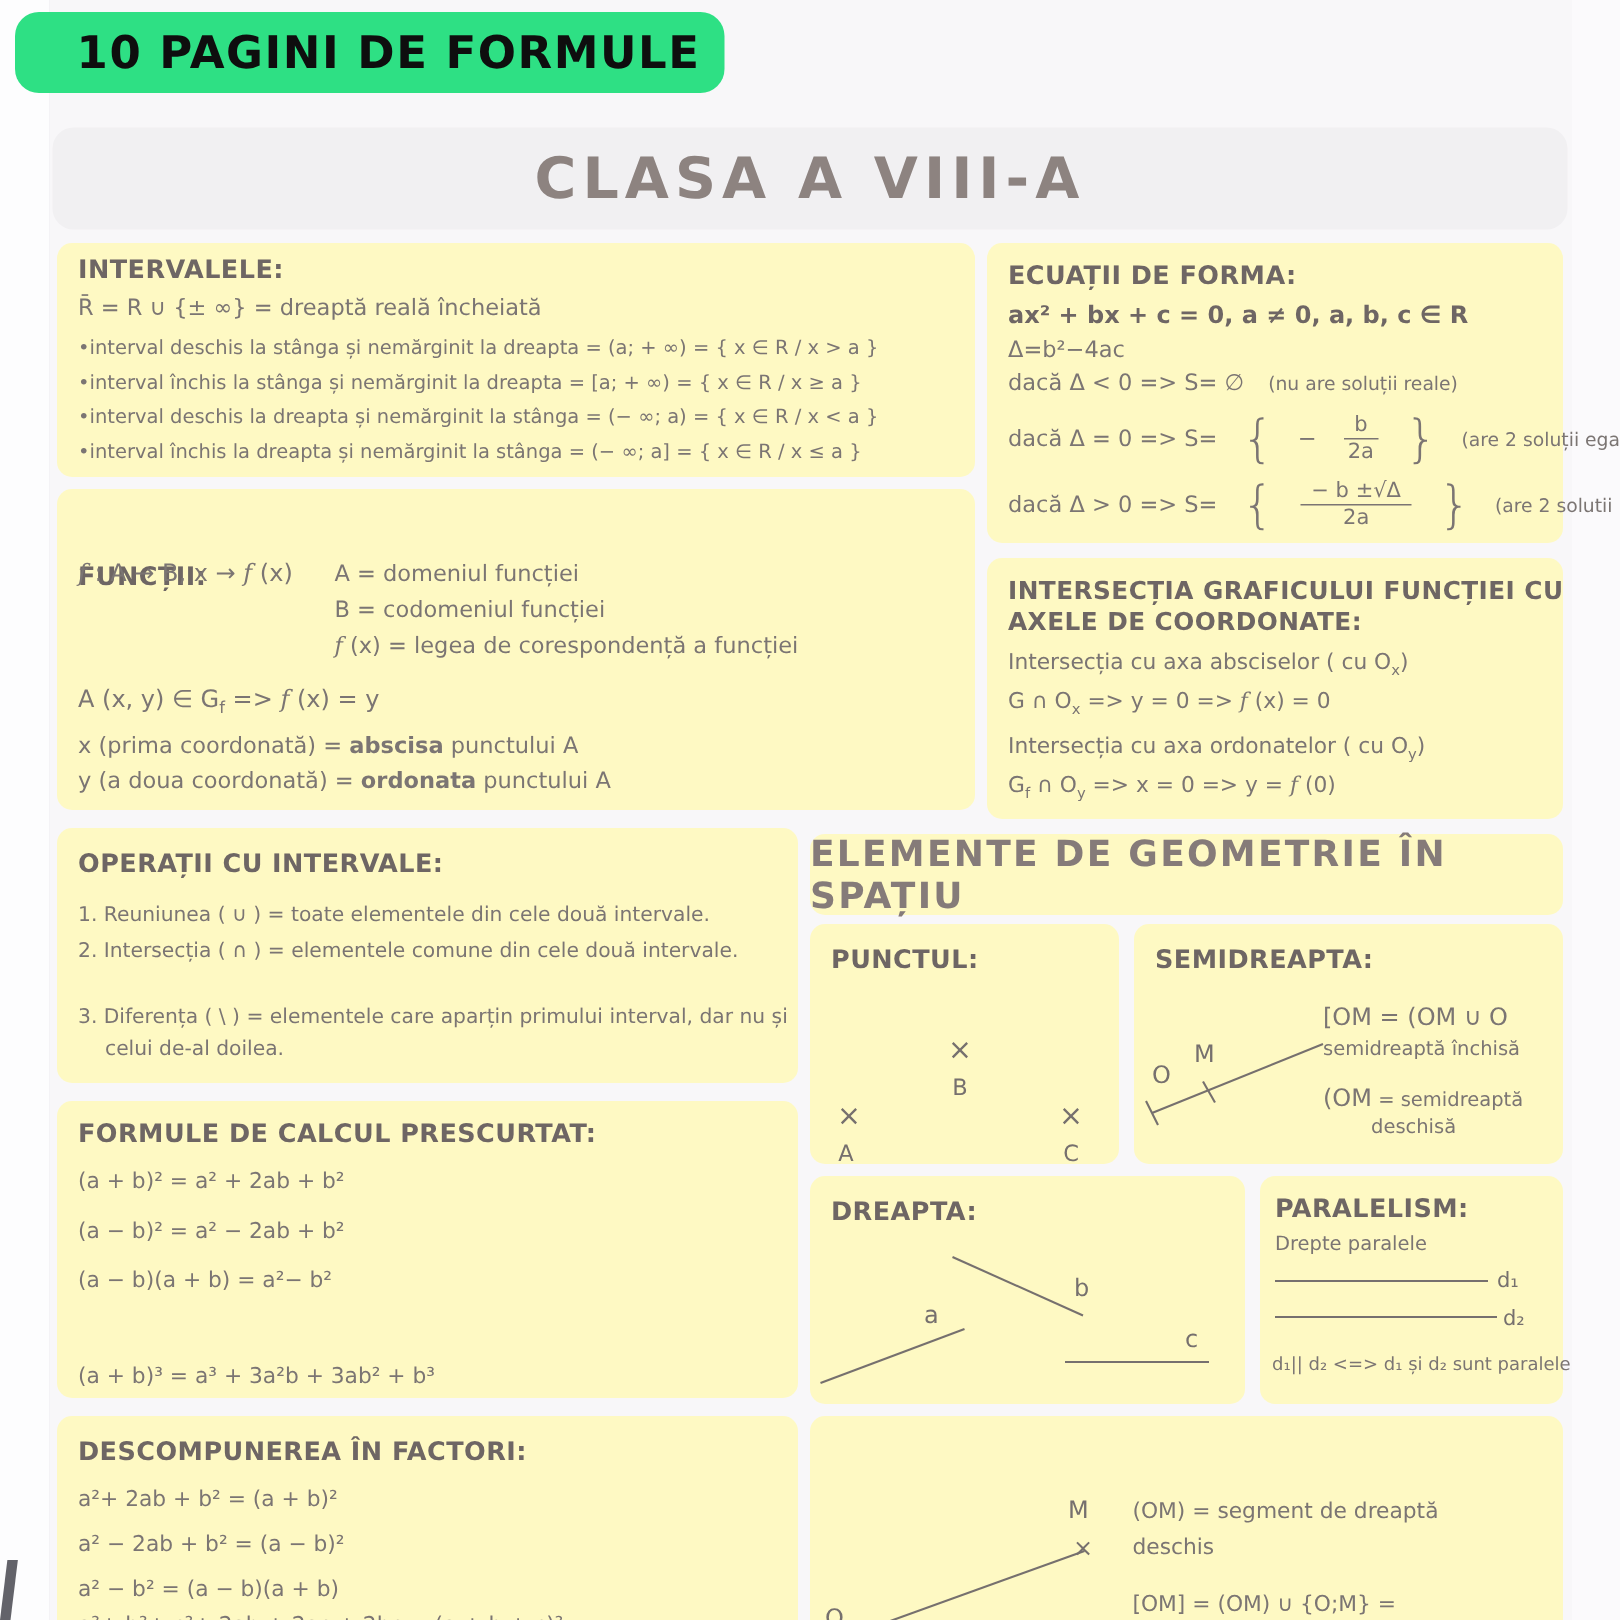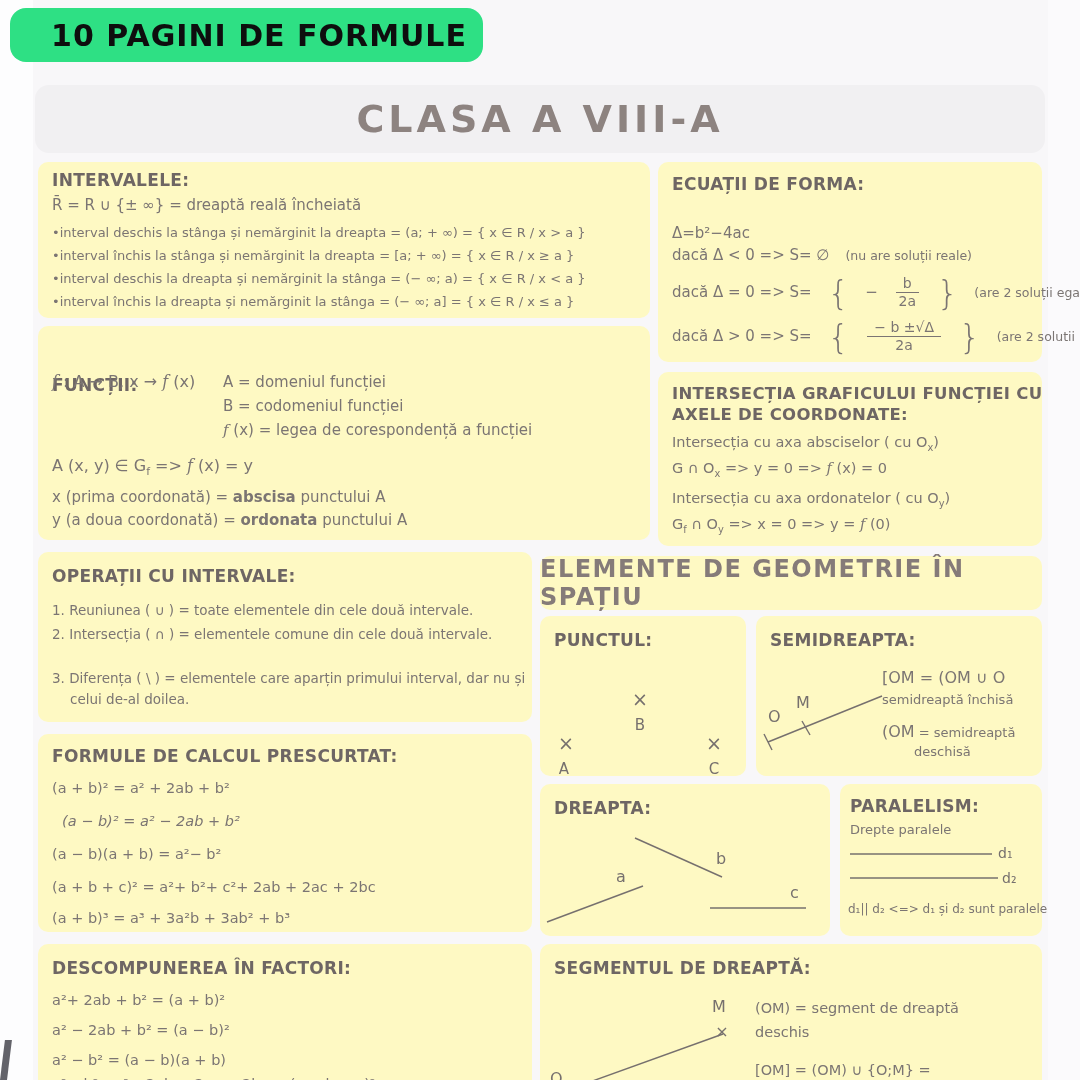--- a/index.html
+++ b/index.html
@@ -66,20 +66,21 @@
   <div class="abs hdr" style="left:14px;top:8px;">INTERVALELE:</div>
   <div class="abs t13" style="left:14px;top:63px;">•interval deschis la stânga și nemărginit la dreapta = (a; + ∞) = { x ∈ R / x &gt; a }</div>
   <div class="abs t15" style="left:14px;top:34px;">R̄ = R ∪ {± ∞} = dreaptă reală încheiată</div>
   <div class="abs t13" style="left:14px;top:86px;">•interval închis la stânga și nemărginit la dreapta = [a; + ∞) = { x ∈ R / x ≥ a }</div>
   <div class="abs t13" style="left:14px;top:109px;">•interval deschis la dreapta și nemărginit la stânga = (− ∞; a) = { x ∈ R / x &lt; a }</div>
   <div class="abs t13" style="left:14px;top:132px;">•interval închis la dreapta și nemărginit la stânga = (− ∞; a] = { x ∈ R / x ≤ a }</div>
 </div>
 
 <div class="panel" style="left:658px;top:162px;width:384px;height:200px;">
   <div class="abs hdr" style="left:14px;top:12px;">ECUAȚII DE FORMA:</div>
+  <div class="abs t16 bold" style="left:14px;top:38px;">ax² + bx + c = 0, a ≠ 0, a, b, c ∈ R</div>
   <div class="abs t15" style="left:14px;top:62px;">Δ=b²−4ac</div>
   <div class="abs caserow" style="left:14px;top:84px;">
     <span>dacă Δ &lt; 0 =&gt; S= ∅</span>
     <span class="note">(nu are soluții reale)</span>
   </div>
   <div class="abs caserow" style="left:14px;top:108px;height:44px;">
     <span>dacă Δ = 0 =&gt; S=</span>
     <span class="brace">{</span>
     <span>−</span>
     <span class="frac">
@@ -124,23 +125,22 @@
 <div class="panel" style="left:38px;top:552px;width:494px;height:170px;">
   <div class="abs hdr" style="left:14px;top:14px;">OPERAȚII CU INTERVALE:</div>
   <div class="abs t135 wrap num-item" style="left:14px;top:48px;width:462px;">1. Reuniunea ( ∪ ) = toate elementele din cele două intervale.</div>
   <div class="abs t135 wrap num-item" style="left:14px;top:72px;width:440px;">2. Intersecția  ( ∩ ) = elementele comune din cele două intervale.</div>
   <div class="abs t135 wrap num-item" style="left:14px;top:116px;width:462px;">3. Diferența ( \ ) = elementele care aparțin primului interval, dar nu și celui de-al doilea.</div>
 </div>
 
 <div class="panel" style="left:38px;top:734px;width:494px;height:198px;">
   <div class="abs hdr" style="left:14px;top:12px;">FORMULE DE CALCUL PRESCURTAT:</div>
   <div class="abs t14" style="left:14px;top:46px;">(a + b)² = a² + 2ab + b²</div>
-  <div class="abs t14" style="left:24px;top:79px;font-style:italic;">(a − b)² = a² − 2ab + b²</div>
+  <div class="abs t14" style="left:14px;top:79px;">(a − b)² = a² − 2ab + b²</div>
   <div class="abs t14" style="left:14px;top:112px;">(a − b)(a + b) = a²− b²</div>
-  <div class="abs t14" style="left:14px;top:145px;">(a + b + c)² = a²+ b²+ c²+ 2ab + 2ac + 2bc</div>
   <div class="abs t14" style="left:14px;top:176px;">(a + b)³ = a³ + 3a²b + 3ab² + b³</div>
 </div>
 
 <div class="panel" style="left:38px;top:944px;width:494px;height:200px;">
   <div class="abs hdr" style="left:14px;top:14px;">DESCOMPUNEREA ÎN FACTORI:</div>
   <div class="abs t14" style="left:14px;top:48px;">a²+ 2ab + b² = (a + b)²</div>
   <div class="abs t14" style="left:14px;top:78px;">a² − 2ab + b² = (a − b)²</div>
   <div class="abs t14" style="left:14px;top:108px;">a² − b² = (a − b)(a + b)</div>
   <div class="abs t14" style="left:14px;top:132px;">a²+ b²+ c²+ 2ab + 2ac + 2bc = (a + b + c)²</div>
 </div>
@@ -194,21 +194,20 @@
   <svg width="202" height="50" style="position:absolute;left:0;top:58px;">
     <line x1="10" y1="12" x2="152" y2="12"></line>
     <line x1="10" y1="36" x2="158" y2="36"></line>
     <text x="158" y="16" font-size="14">d₁</text>
     <text x="162" y="41" font-size="14">d₂</text>
   </svg>
   <div class="abs t12" style="left:8px;top:118px;">d₁|| d₂ &lt;=&gt; d₁ și  d₂ sunt paralele</div>
 </div>
 
 <div class="panel" style="left:540px;top:944px;width:502px;height:200px;">
-  <div class="abs hdr" style="left:14px;top:14px;">SEGMENTUL DE DREAPTĂ:</div>
   <svg width="210" height="160" style="position:absolute;left:0;top:38px;">
     <line x1="22" y1="110" x2="183" y2="52"></line>
     <text x="182" y="55" font-size="16" text-anchor="middle">×</text>
     <text x="172" y="30" font-size="16">M</text>
     <text x="10" y="102" font-size="16">O</text>
   </svg>
   <div class="abs t14" style="left:215px;top:56px;">(OM) = segment de dreaptă</div>
   <div class="abs t14" style="left:215px;top:80px;">deschis</div>
   <div class="abs t14" style="left:215px;top:118px;">[OM] = (OM)  ∪ {O;M} =</div>
 </div>

